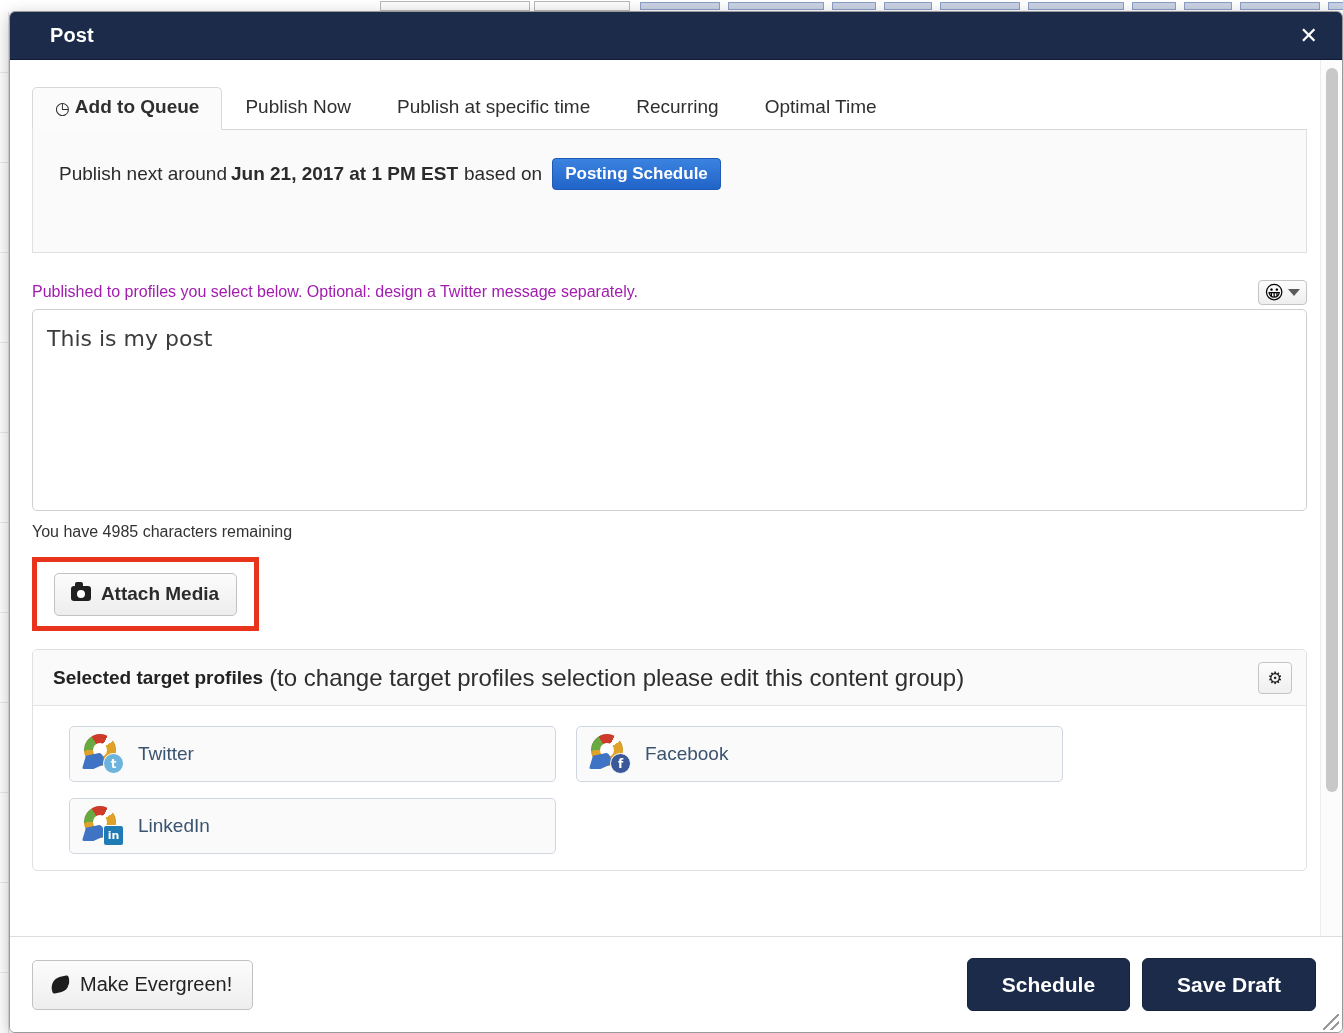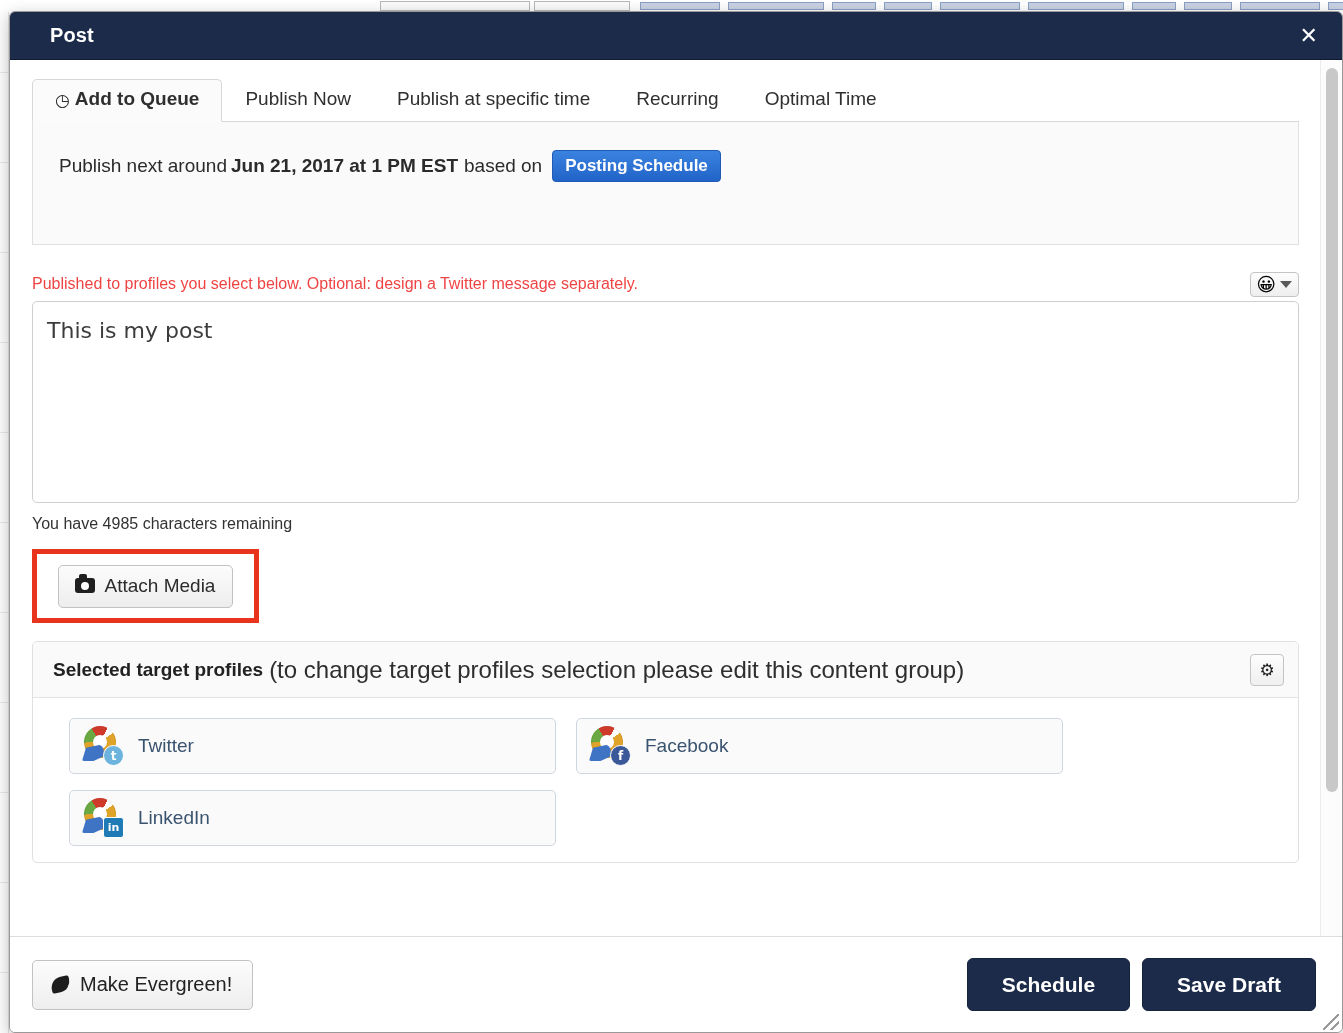--- a/index.html
+++ b/index.html
@@ -77,23 +77,23 @@
   }
 
   
   #modal-body {
     flex: 1 1 auto;
     position: relative;
     overflow: hidden;
     background: #ffffff;
   }
   #body-inner {
-    position: absolute; left: 0; top: 4px;
+    position: absolute; left: 0; top: 12px;
     width: 1311px;
-    padding: 14px 22px 0 22px;
+    padding: 14px 14px 0 22px;
   }
 
   
   #scroll-track {
     position: absolute; right: 0; top: 0;
     width: 22px; height: 100%;
     background: #fcfcfc;
     border-left: 1px solid #ececec;
   }
   #scroll-thumb {
@@ -182,21 +182,21 @@
   .msg-tab.active {
     background: #ffffff;
     border-color: #d8d8d8;
     border-bottom-color: #ffffff;
   }
 
   #helper-row {
     display: flex; align-items: center;
     margin-top: 9px; height: 26px;
   }
-  #helper-text { font-size: 16px; color: #ef4444; }
+  #helper-text { font-size: 16px; color: #a21caf; }
   #emoji-btn {
     margin-left: auto;
     display: flex; align-items: center; gap: 4px;
     background: #f4f4f4;
     background-image: linear-gradient(#fdfdfd, #eeeeee);
     border: 1px solid #c4c4c4;
     border-radius: 4px;
     padding: 2px 6px 2px 5px;
     cursor: pointer;
   }
@@ -226,21 +226,21 @@
     margin-top: 8px;
     font-size: 16px; color: #333333;
   }
 
   
   #attach-wrap {
     margin-top: 16px;
     width: 227px; height: 74px;
     border: 5px solid #e8341c;
     background: #ffffff;
-    display: flex; align-items: center; justify-content: center;
+    display: flex; align-items: center; justify-content: center; font-weight: bold;
   }
   #attach-media-btn {
     display: flex; align-items: center; gap: 10px;
     background-image: linear-gradient(#fcfcfc, #ededed);
     border: 1px solid #c2c2c2;
     border-radius: 5px;
     padding: 9px 17px 10px 16px;
     font-size: 19px; color: #2b2b2b;
     cursor: pointer;
   }

